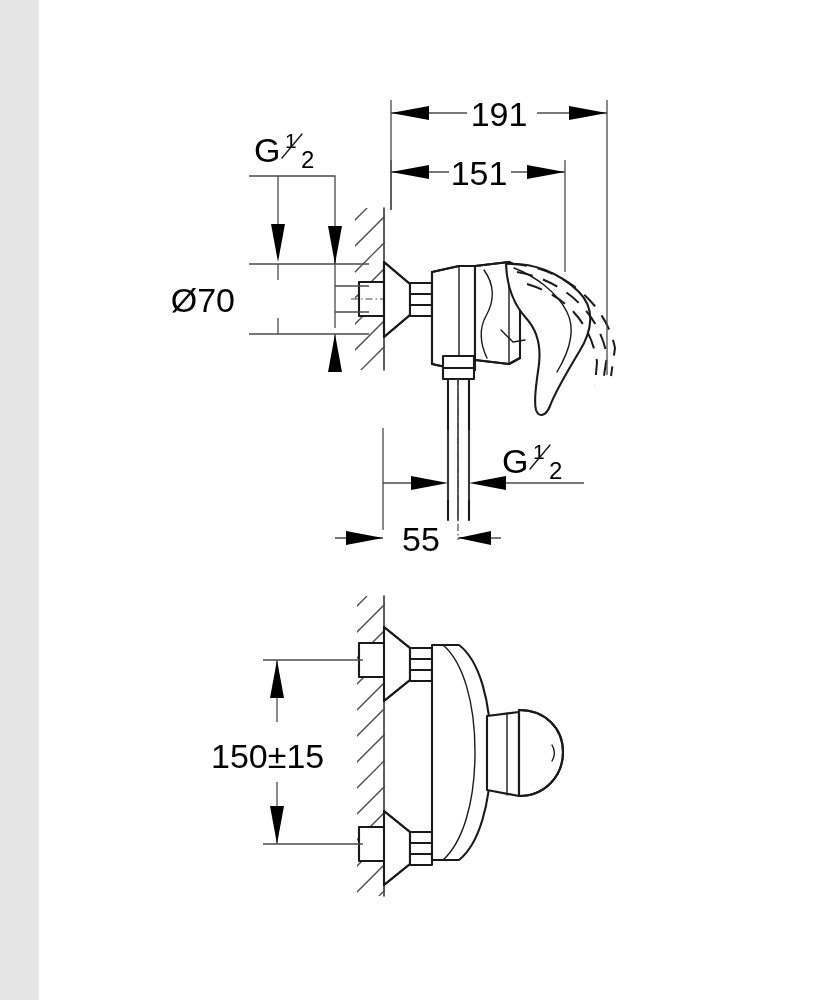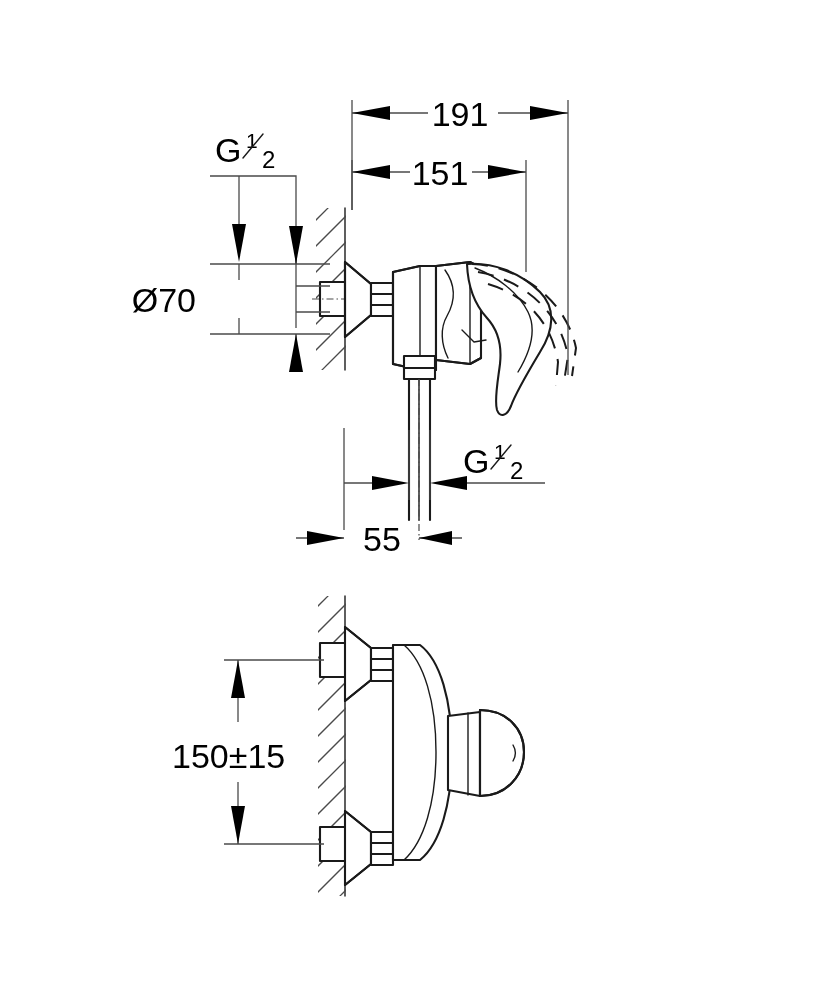--- a/index.html
+++ b/index.html
@@ -11,20 +11,21 @@
     width: 833px;
     height: 1000px;
     font-family: "Liberation Sans", sans-serif;
     overflow: hidden;
   }
   #drawing-root {
     position: relative;
     width: 770px;
     height: 1000px;
     background: #e5e5e5;
+    padding-left: 39px;
   }
   svg#tech-drawing {
     display: block;
     width: 833px;
     height: 1000px;
   }
   .dim-text {
     font-family: "Liberation Sans", sans-serif;
     font-size: 34px;
     fill: #000000;

